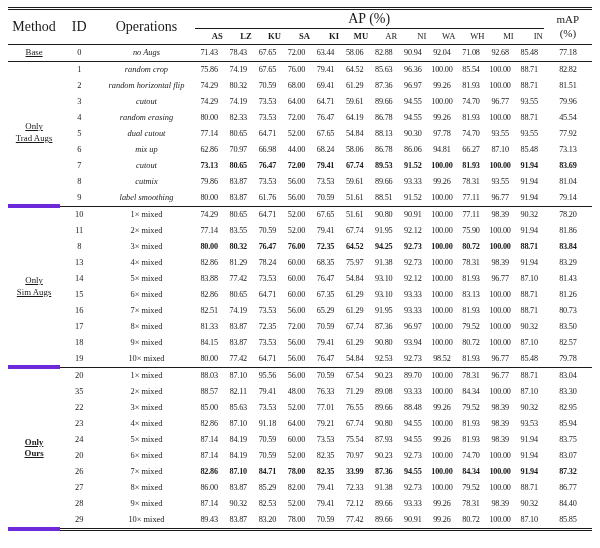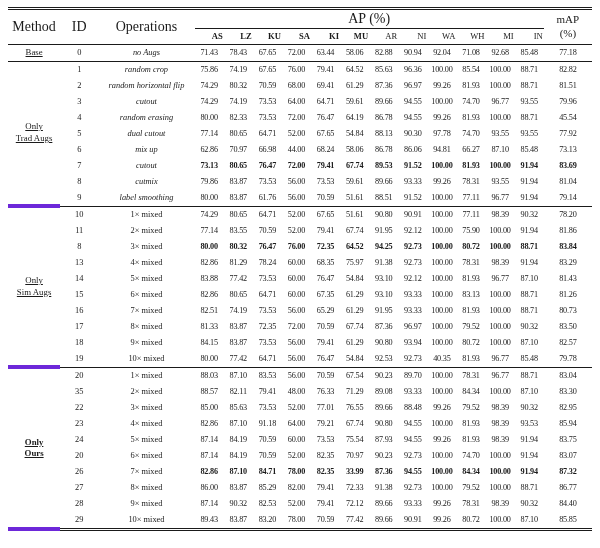--- a/index.html
+++ b/index.html
@@ -415,33 +415,33 @@
           <td class="idc">19</td>
           <td class="op">10× mixed</td>
           <td class="num">80.00</td>
           <td class="num">77.42</td>
           <td class="num">64.71</td>
           <td class="num">56.00</td>
           <td class="num">76.47</td>
           <td class="num">54.84</td>
           <td class="num">92.53</td>
           <td class="num">92.73</td>
-          <td class="num">40.35</td>
+          <td class="num">98.52</td>
           <td class="num">81.93</td>
           <td class="num">96.77</td>
           <td class="num">85.48</td>
           <td class="num mapv">79.78</td>
         </tr>
         <tr>
           <td rowspan="10" class="method b">Only<br>Ours</td>
           <td class="idc">20</td>
           <td class="op">1× mixed</td>
           <td class="num">88.03</td>
           <td class="num">87.10</td>
-          <td class="num">83.53</td>
+          <td class="num">95.56</td>
           <td class="num">56.00</td>
           <td class="num">70.59</td>
           <td class="num">67.54</td>
           <td class="num">90.23</td>
           <td class="num">89.70</td>
           <td class="num">100.00</td>
           <td class="num">78.31</td>
           <td class="num">96.77</td>
           <td class="num">88.71</td>
           <td class="num mapv">83.04</td>

